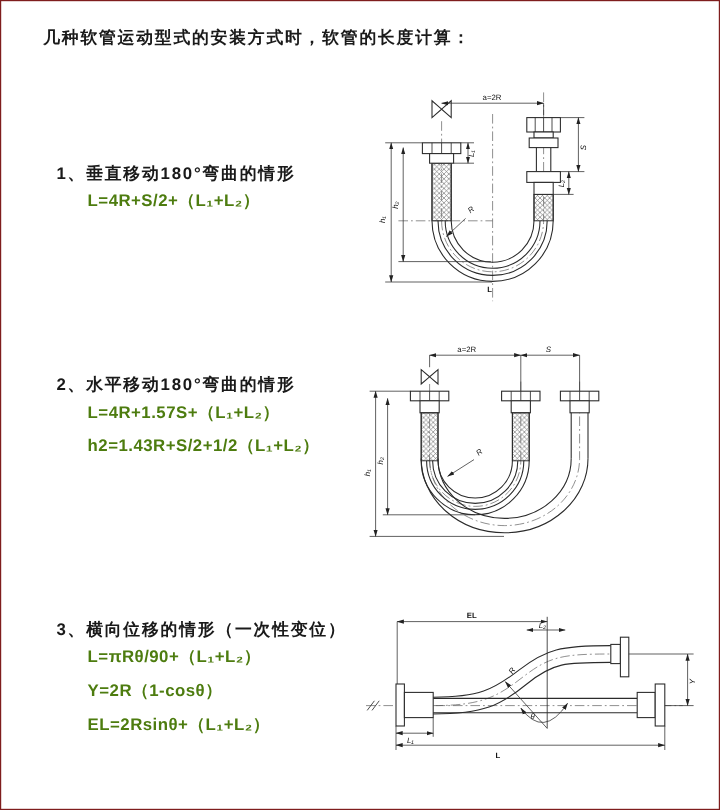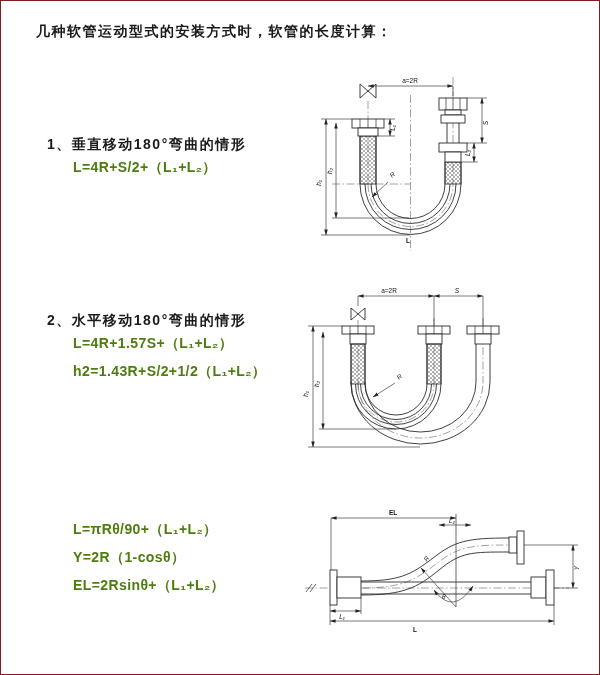--- a/index.html
+++ b/index.html
@@ -188,20 +188,21 @@
       <line class="dim" x1="18" y1="145" x2="95" y2="145"></line>
       <line class="dim" x1="22" y1="48" x2="22" y2="145" marker-start="url(#arw)" marker-end="url(#arw)"></line>
       <text x="18" y="100" font-size="6" transform="rotate(-90 18 100)" text-anchor="middle">h₂</text>
 
       <line class="dim" x1="94" y1="99" x2="72" y2="113" marker-end="url(#arw)"></line>
       <text x="98" y="96" font-size="7.5" transform="rotate(-40 98 96)">R</text>
     </g>
   </svg>
 
   <div class="sec" style="top:514px;">
+    <div class="sec-heading">3、横向位移的情形（一次性变位）</div>
     <div class="formula">L=πRθ/90+（L₁+L₂）</div>
     <div class="formula">Y=2R（1-cosθ）</div>
     <div class="formula">EL=2Rsinθ+（L₁+L₂）</div>
   </div>
 
   <svg class="diag" style="left:300px;top:503px;" width="300" height="145" viewBox="0 0 300 145">
     <g>
       <line class="cl" x1="4" y1="84" x2="268" y2="84"></line>
       <line class="thin" x1="5" y1="88" x2="11" y2="80"></line>
       <line class="thin" x1="9" y1="88" x2="15" y2="80"></line>

